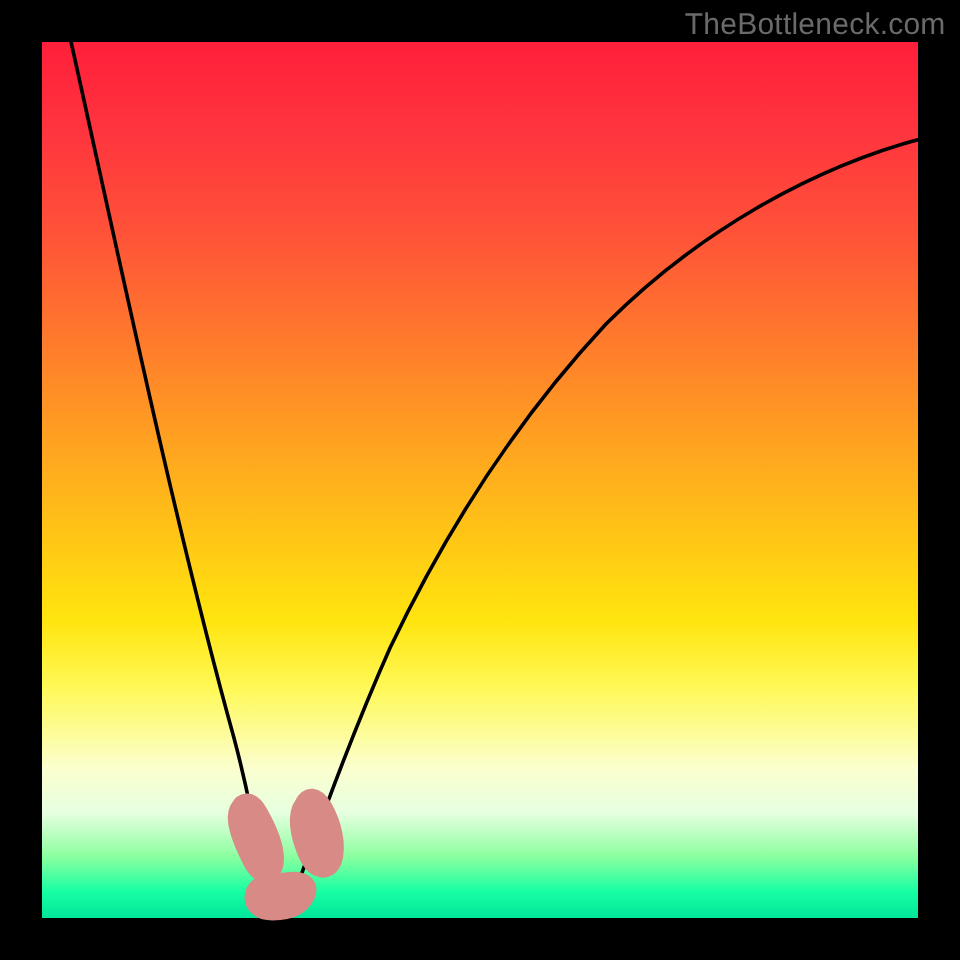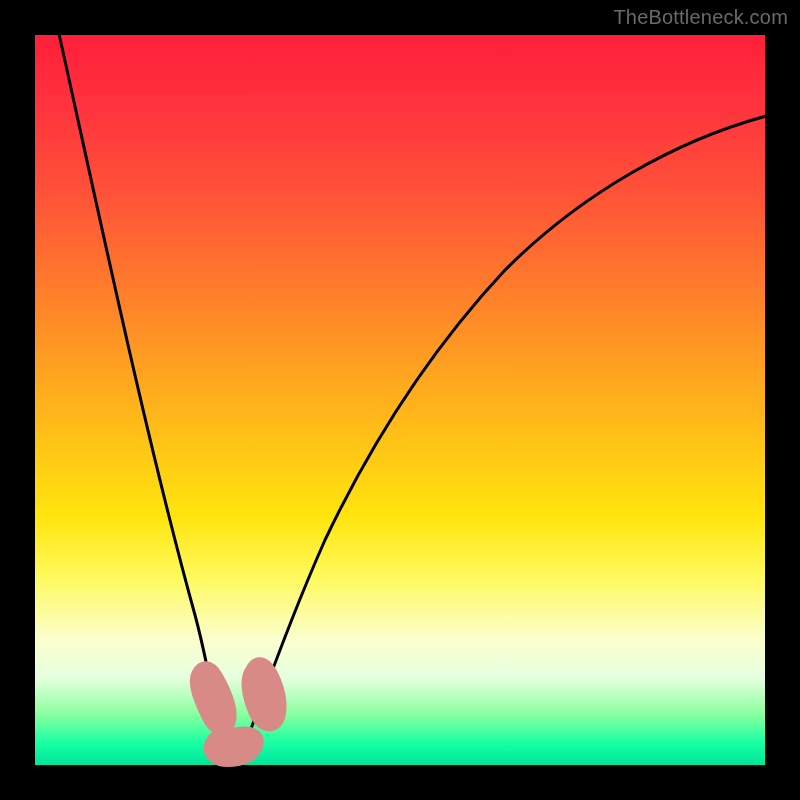--- a/index.html
+++ b/index.html
@@ -39,21 +39,21 @@
       #8bff9f 93%,
       #17ffa3 97%,
       #00e59a 100%
     );
   }
   .watermark {
     position: absolute;
     top: 6px;
     right: 12px;
     color: #6a6a6a;
-    font-size: 20px;
+    font-size: 25px;
     font-weight: 500;
     letter-spacing: 0.2px;
     user-select: none;
   }
   svg.curves {
     position: absolute;
     left: 0;
     top: 0;
     width: 730px;
     height: 730px;

